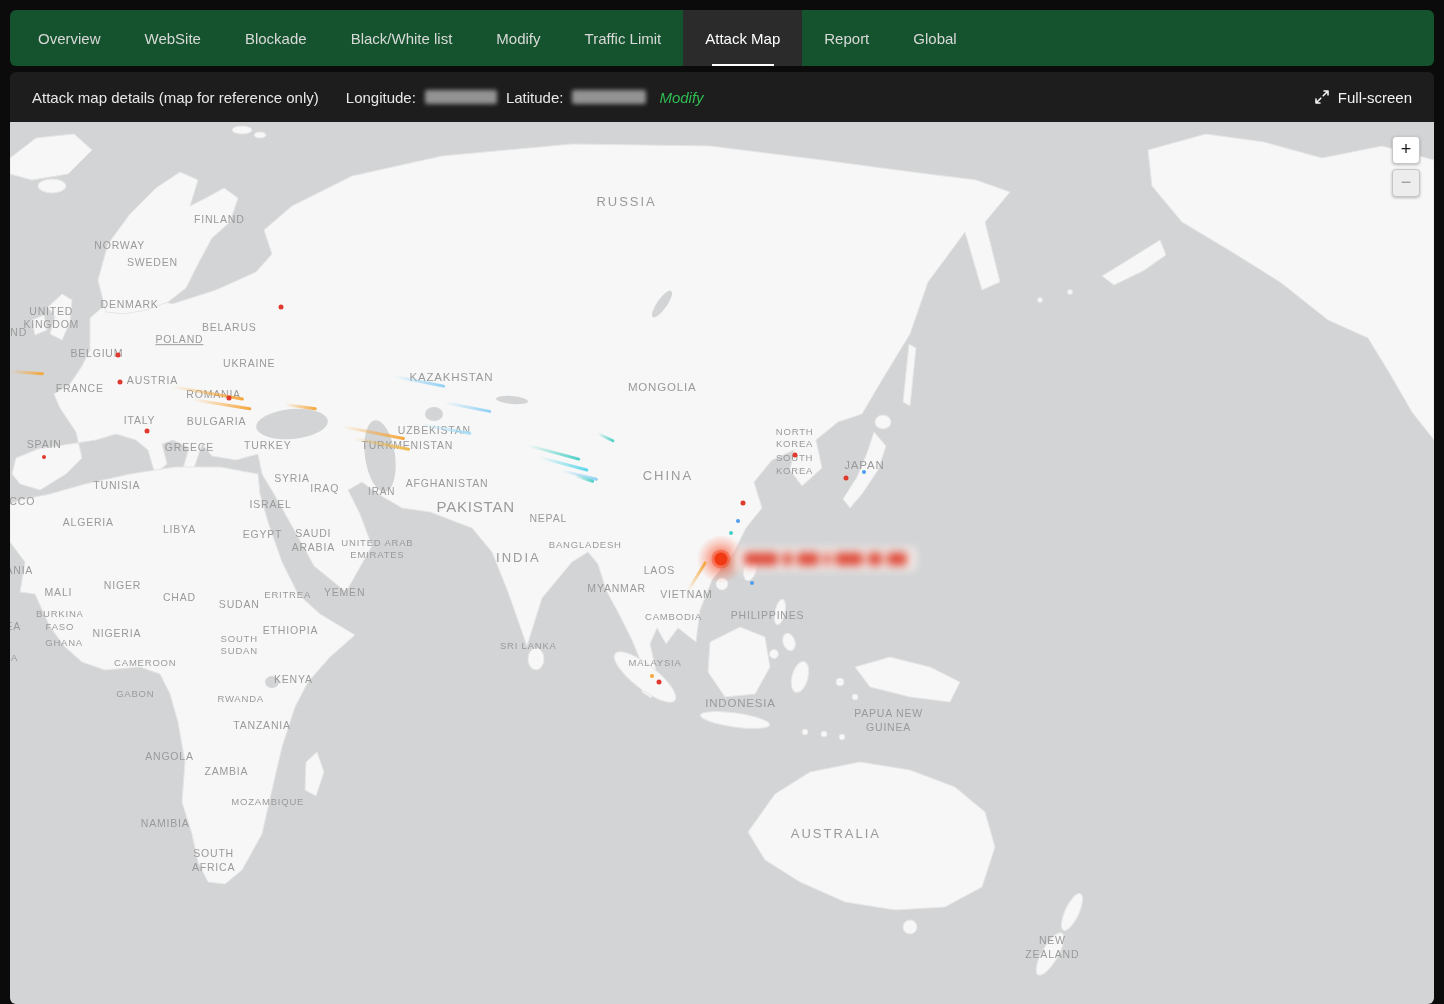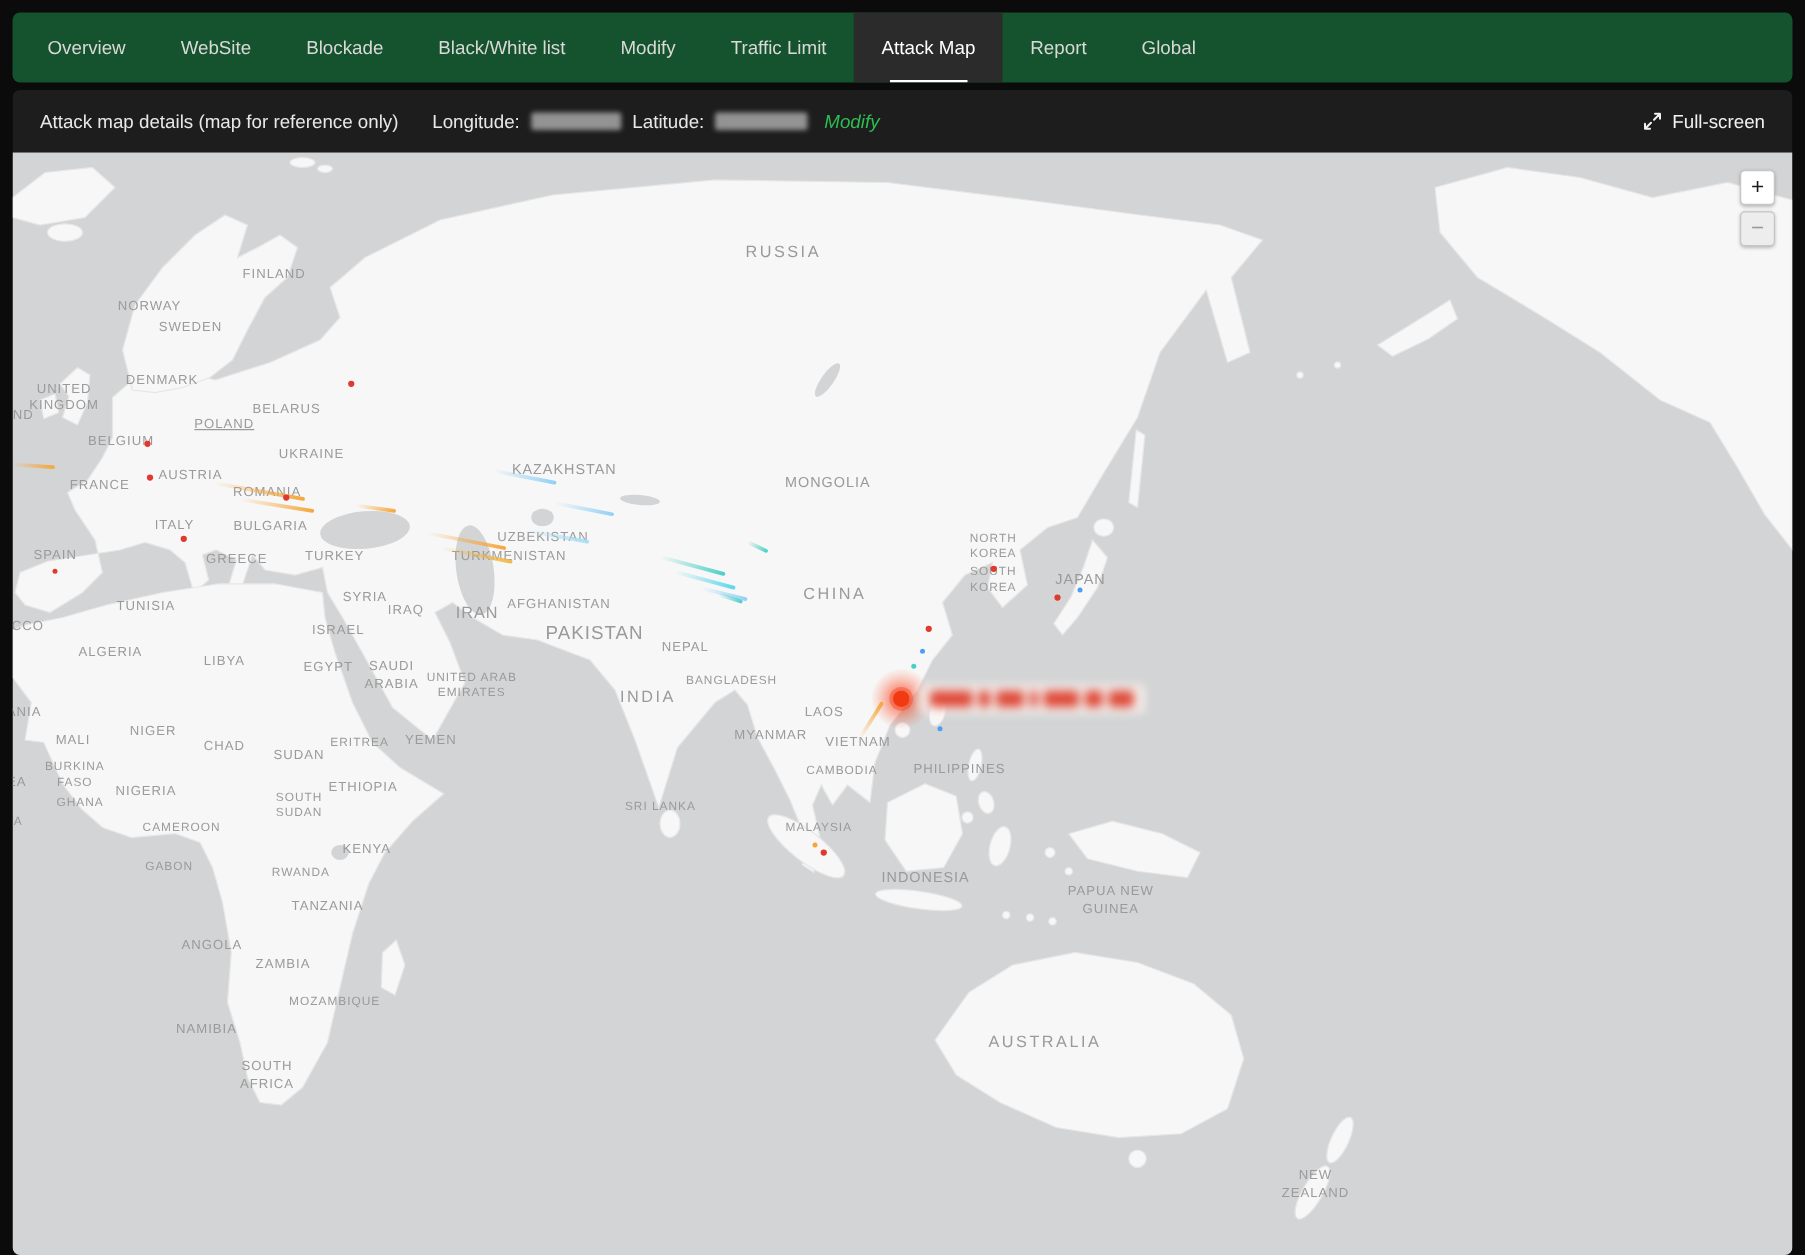--- a/index.html
+++ b/index.html
@@ -173,21 +173,21 @@
         <div class="map-label" style="left: 18.1%; top: 36.7%;">TURKEY</div>
         <div class="map-label" style="left: 2.4%; top: 36.6%; text-align: center;">SPAIN</div>
         <div class="map-label" style="left: 12.6%; top: 37%;">GREECE</div>
         <div class="map-label" style="left: 55.1%; top: 35.8%; font-size: 9.5px;">NORTH
 KOREA</div>
         <div class="map-label" style="left: 55.1%; top: 38.8%; font-size: 9.5px;">SOUTH
 KOREA</div>
         <div class="map-label" style="left: 60%; top: 38.9%; font-size: 11.5px; text-align: center;">JAPAN</div>
         <div class="map-label" style="left: 19.8%; top: 40.5%;">SYRIA</div>
         <div class="map-label" style="left: 22.1%; top: 41.6%;">IRAQ</div>
-        <div class="map-label" style="left: 26.1%; top: 41.8%; font-size: 13px;">IRAN</div>
+        <div class="map-label" style="left: 26.1%; top: 41.8%; font-size: 10px;">IRAN</div>
         <div class="map-label" style="left: 30.7%; top: 41%;">AFGHANISTAN</div>
         <div class="map-label" style="left: 46.2%; top: 40.1%; font-size: 13px; letter-spacing: 2px;">CHINA</div>
         <div class="map-label" style="left: -0.4%; top: 43.1%;">MOROCCO</div>
         <div class="map-label" style="left: 7.5%; top: 41.3%;">TUNISIA</div>
         <div class="map-label" style="left: 18.3%; top: 43.4%;">ISRAEL</div>
         <div class="map-label" style="left: 32.7%; top: 43.7%; font-size: 15px;">PAKISTAN</div>
         <div class="map-label" style="left: 5.5%; top: 45.5%;">ALGERIA</div>
         <div class="map-label" style="left: 11.9%; top: 46.3%;">LIBYA</div>
         <div class="map-label" style="left: 16.4%; top: 46.8%; margin-left: 19px;">EGYPT</div>
         <div class="map-label" style="left: 21.3%; top: 47.5%;">SAUDI

